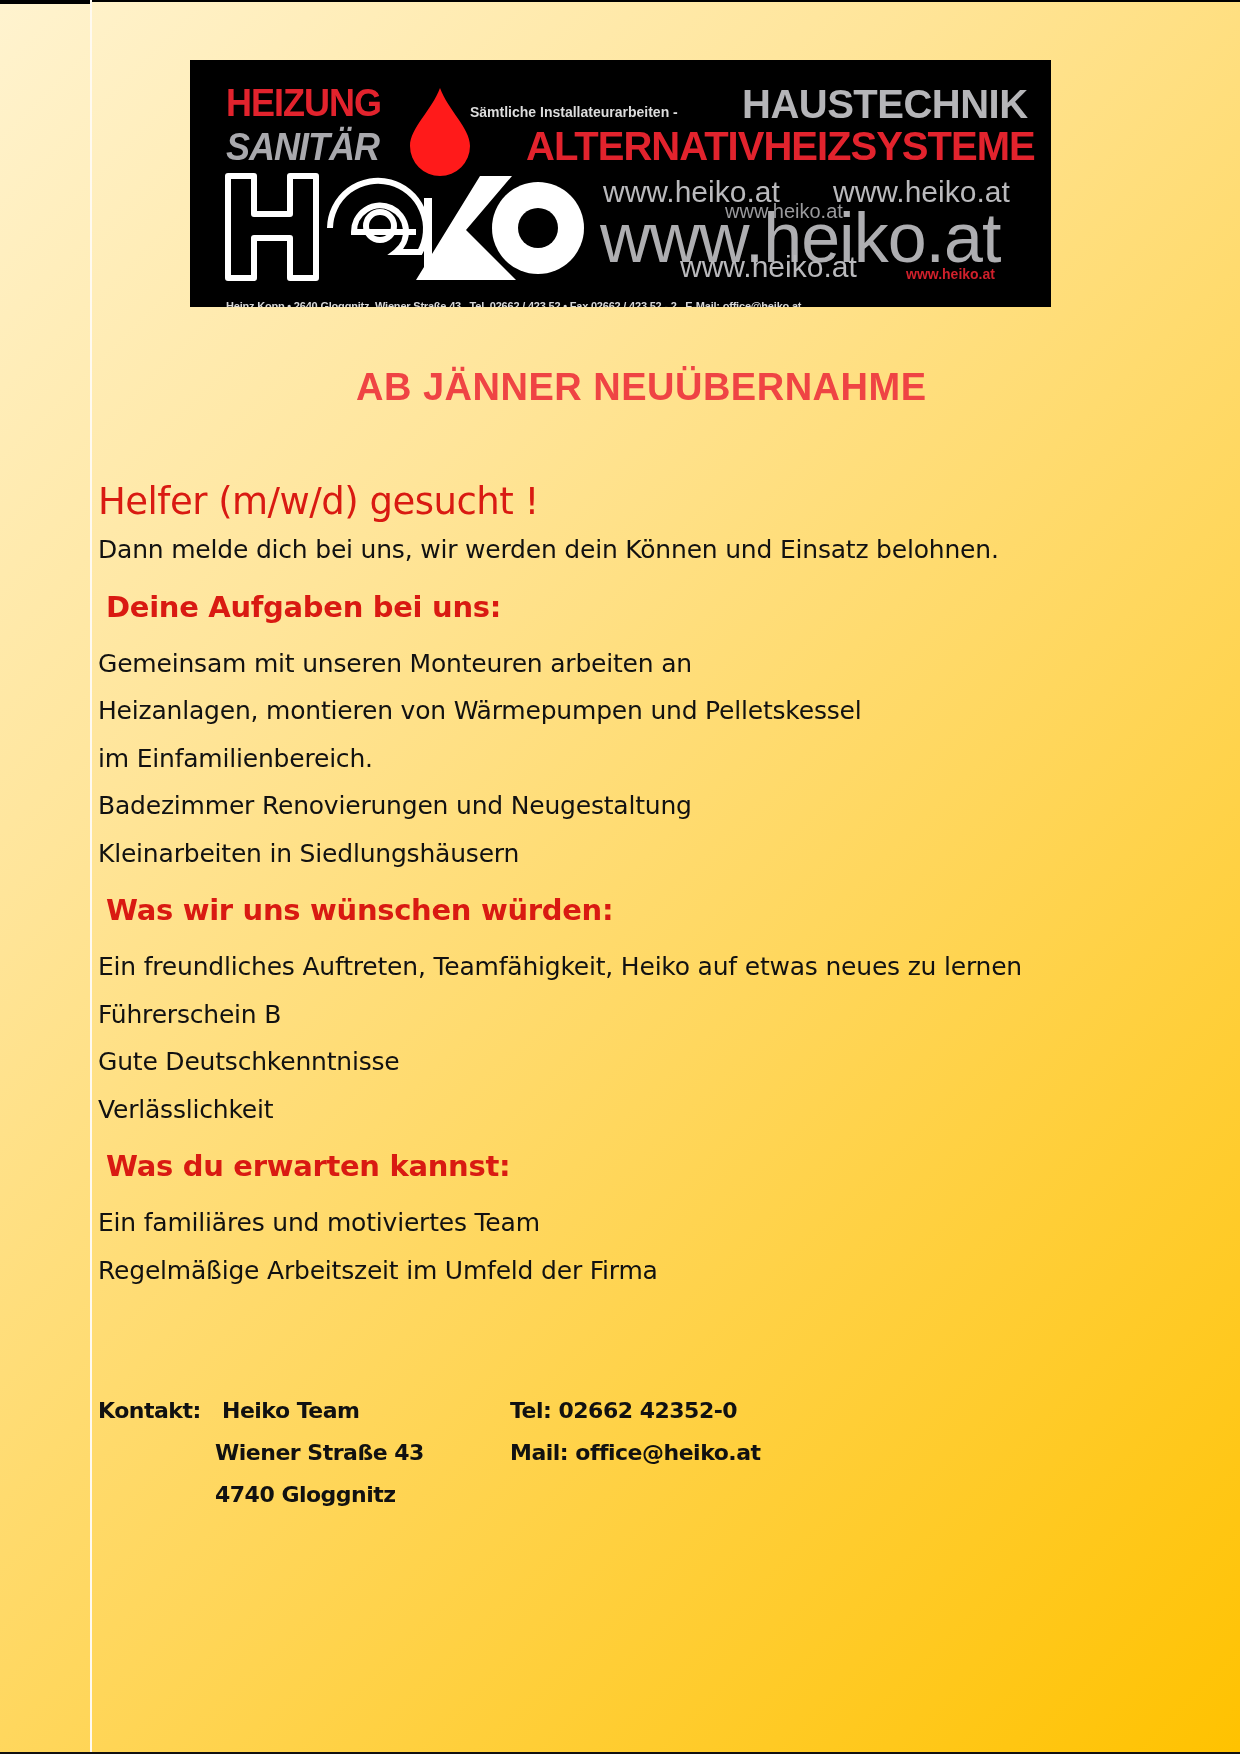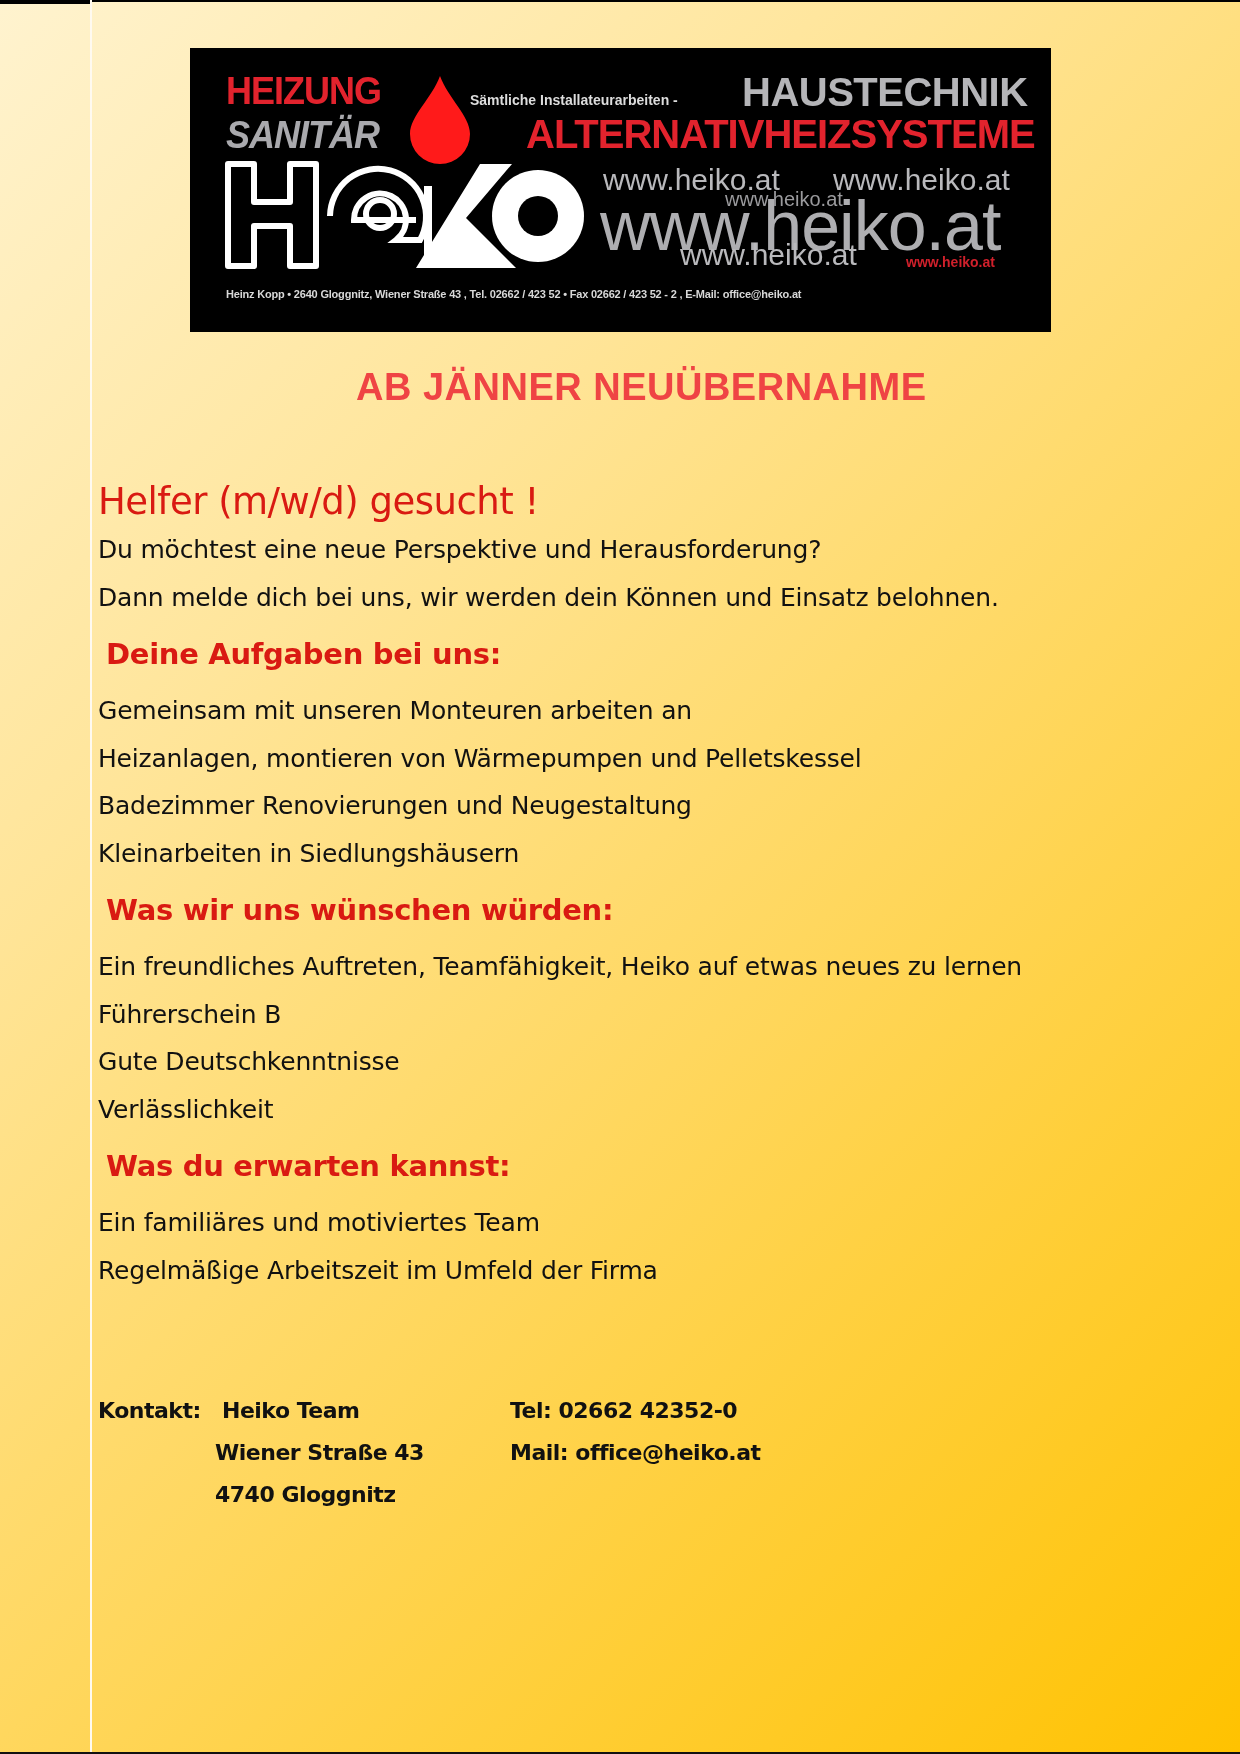--- a/index.html
+++ b/index.html
@@ -8,21 +8,21 @@
       background: linear-gradient(135deg, #fff3cf 0%, #ffe59a 30%, #ffd65a 60%, #ffc200 100%);
       font-family: "DejaVu Sans", sans-serif;
     }
     .top-rule { position: absolute; left: 0; top: 0; width: 1240px; height: 2px; background: #000; }
     .top-rule-thick { position: absolute; left: 0; top: 0; width: 90px; height: 4px; background: #000; }
     .bottom-rule { position: absolute; left: 0; bottom: 0; width: 1240px; height: 2px; background: #111; }
     .margin-line { position: absolute; left: 90px; top: 0; width: 2px; height: 1754px; background: #fffaf0; }
 
     
     .banner {
-      position: absolute; left: 190px; top: 48px; width: 861px; height: 284px;
+      position: absolute; left: 190px; top: 60px; width: 861px; height: 247px;
       background: #000; overflow: hidden;
     }
     .b-heizung { position: absolute; left: 36px; top: 22px; color: #e2232d; font: bold 36px "Liberation Sans", sans-serif; letter-spacing: -1px; transform: scaleY(1.1); }
     .b-sanitaer { position: absolute; left: 36px; top: 66px; color: #a9a9ad; font: bold 36px "Liberation Sans", sans-serif; letter-spacing: -1px; font-style: italic; transform: scaleY(1.1); }
     .b-drop { position: absolute; left: 218px; top: 26px; width: 64px; height: 90px; }
     .b-tag { position: absolute; left: 280px; top: 44px; color: #ddd; font: bold 14px "Liberation Sans", sans-serif; }
     .b-haustechnik { position: absolute; left: 552px; top: 22px; color: #b5b5b8; font: bold 40px "Liberation Sans", sans-serif; letter-spacing: -0.5px; }
     .b-alt { position: absolute; left: 336px; top: 64px; color: #e2232d; font: bold 40px "Liberation Sans", sans-serif; letter-spacing: -1px; }
     .b-logo { position: absolute; left: 30px; top: 108px; }
     .b-url { position: absolute; color: #b9b9bc; font-family: "Liberation Sans", sans-serif; }
@@ -89,26 +89,26 @@
   <div class="b-url b-url4">www.heiko.at</div>
   <div class="b-url b-url5">www.heiko.at</div>
   <div class="b-url b-url6">www.heiko.at</div>
   <div class="b-address">Heinz Kopp • 2640 Gloggnitz, Wiener Straße 43 , Tel. 02662 / 423 52 • Fax 02662 / 423 52 - 2 , E-Mail: office@heiko.at</div>
 </div>
 
 <div class="announce">AB JÄNNER NEUÜBERNAHME</div>
 
 <div class="content">
   <h1 class="title">Helfer (m/w/d) gesucht !</h1>
-  <p class="line">Du möchtest eine neue Perspektive und Herausforderung?</p>
   <p class="line">Dann melde dich bei uns, wir werden dein Können und Einsatz belohnen.</p>
 
   <h2 class="heading">Deine Aufgaben bei uns:</h2>
   <p class="line">Gemeinsam mit unseren Monteuren arbeiten an</p>
   <p class="line">Heizanlagen, montieren von Wärmepumpen und Pelletskessel</p>
+  <p class="line">im Einfamilienbereich.</p>
   <p class="line">Badezimmer Renovierungen und Neugestaltung</p>
   <p class="line">Kleinarbeiten in Siedlungshäusern</p>
 
   <h2 class="heading">Was wir uns wünschen würden:</h2>
   <p class="line">Ein freundliches Auftreten, Teamfähigkeit, Heiko auf etwas neues zu lernen</p>
   <p class="line">Führerschein B</p>
   <p class="line">Gute Deutschkenntnisse</p>
   <p class="line">Verlässlichkeit</p>
 
   <h2 class="heading">Was du erwarten kannst:</h2>

